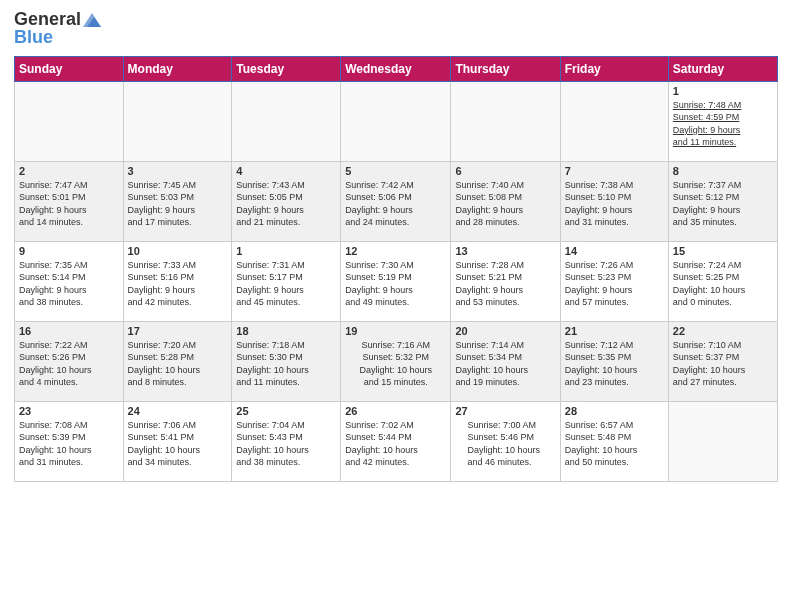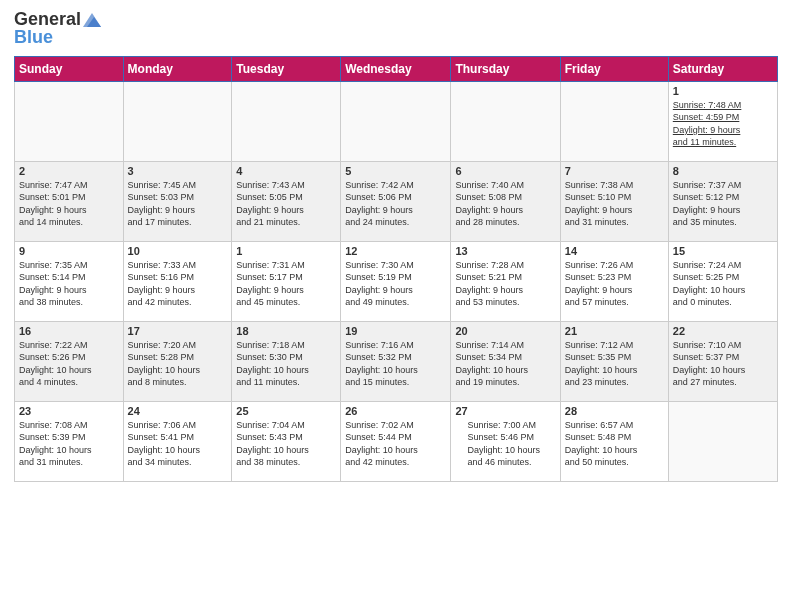--- a/index.html
+++ b/index.html
@@ -261,21 +261,21 @@
           </td>
           <td>
             <span class="day-num">18</span>
             <div class="day-info" style="white-space: pre-line;">Sunrise: 7:18 AM
 Sunset: 5:30 PM
 Daylight: 10 hours
 and 11 minutes.</div>
           </td>
           <td>
             <span class="day-num">19</span>
-            <div class="day-info" style="white-space: pre-line;">Sunrise: 7:16 AM
+            <div class="day-info" style="white-space: pre-line; text-align: center;">Sunrise: 7:16 AM
 Sunset: 5:32 PM
 Daylight: 10 hours
 and 15 minutes.</div>
           </td>
           <td>
             <span class="day-num">20</span>
             <div class="day-info" style="white-space: pre-line;">Sunrise: 7:14 AM
 Sunset: 5:34 PM
 Daylight: 10 hours
 and 19 minutes.</div>

